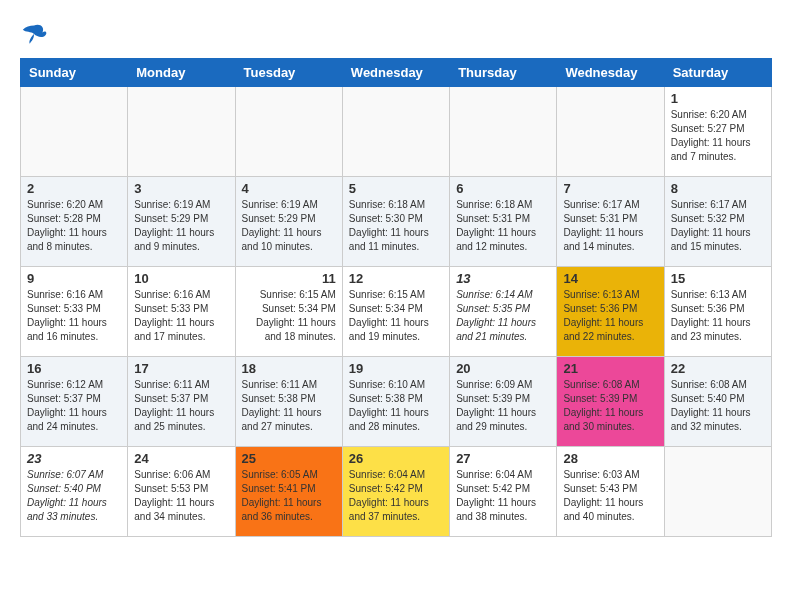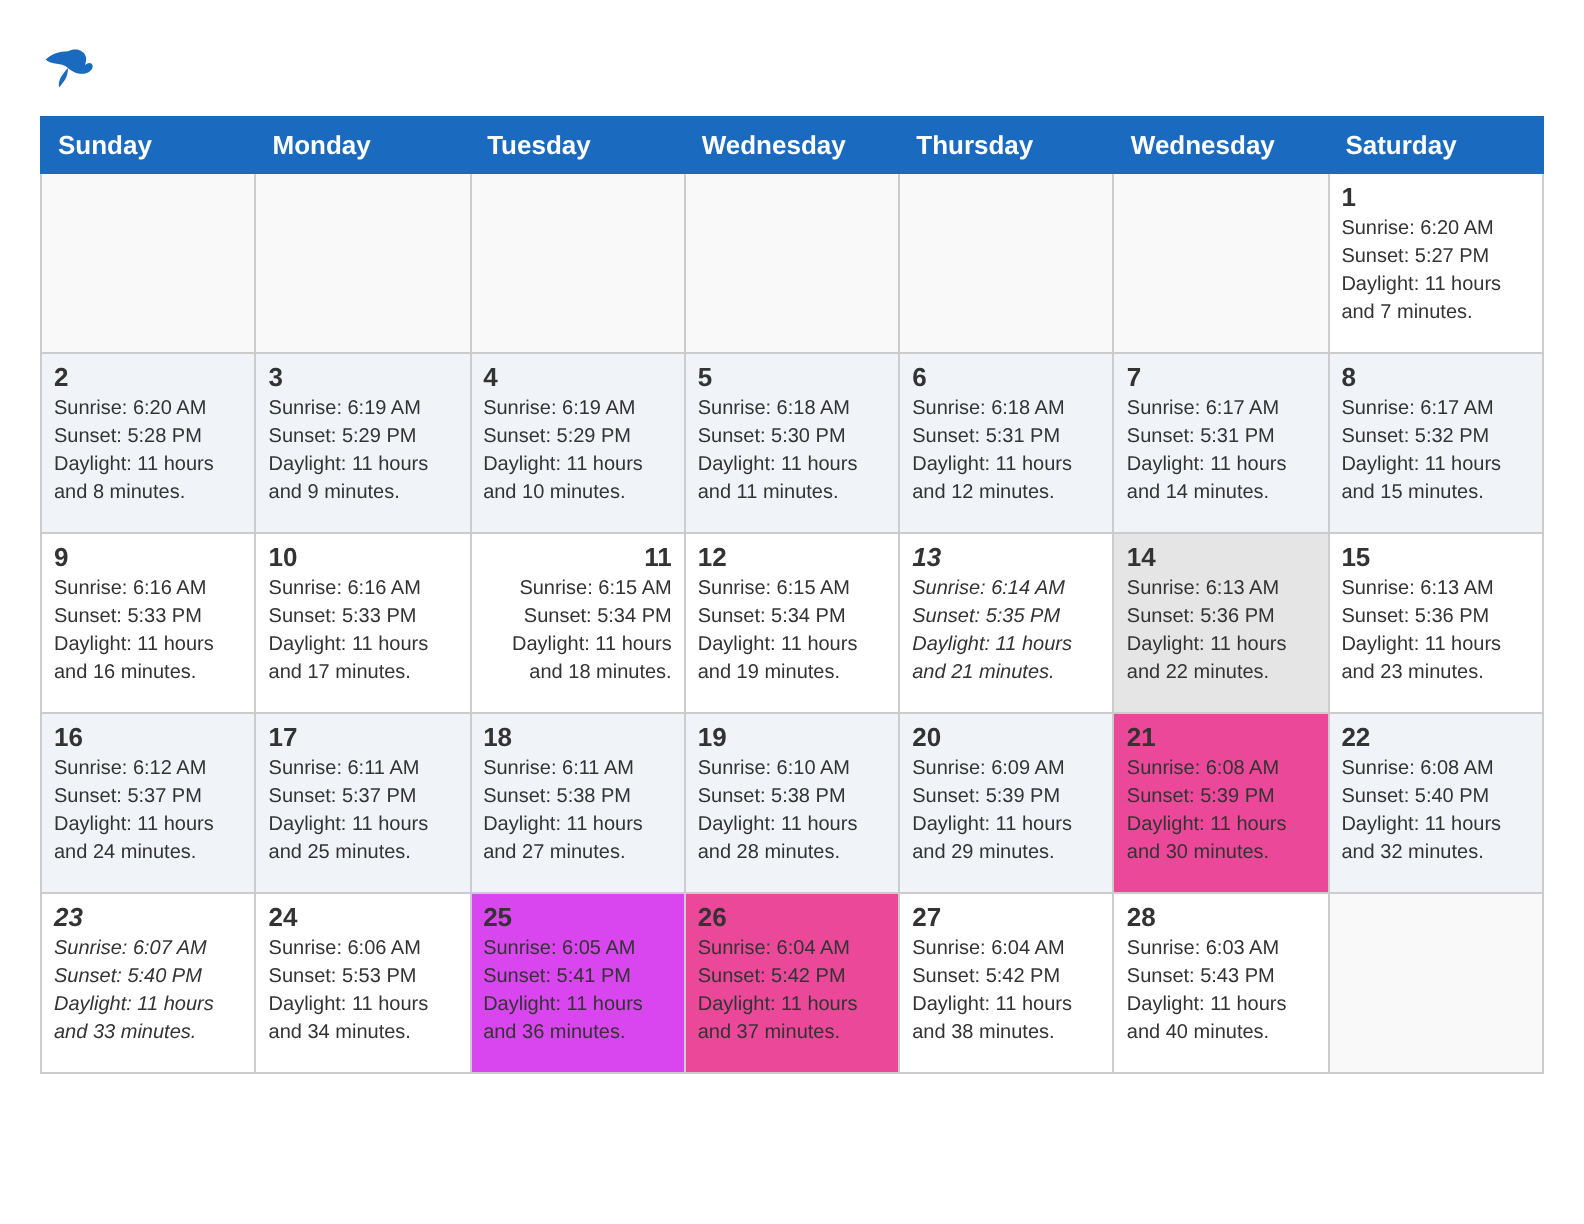--- a/index.html
+++ b/index.html
@@ -203,21 +203,21 @@
           <div class="day-info" style="white-space: pre-line;">Sunrise: 6:15 AM
 Sunset: 5:34 PM
 Daylight: 11 hours and 19 minutes.</div>
         </td>
         <td style="background: rgb(255, 255, 255); font-style: italic;">
           <span class="day-number">13</span>
           <div class="day-info" style="white-space: pre-line;">Sunrise: 6:14 AM
 Sunset: 5:35 PM
 Daylight: 11 hours and 21 minutes.</div>
         </td>
-        <td style="background: #e5e5e5;">
+        <td style="background: #eab308;">
           <span class="day-number">14</span>
           <div class="day-info" style="white-space: pre-line;">Sunrise: 6:13 AM
 Sunset: 5:36 PM
 Daylight: 11 hours and 22 minutes.</div>
         </td>
         <td style="background: rgb(255, 255, 255);">
           <span class="day-number">15</span>
           <div class="day-info" style="white-space: pre-line;">Sunrise: 6:13 AM
 Sunset: 5:36 PM
 Daylight: 11 hours and 23 minutes.</div>
@@ -273,27 +273,27 @@
           <div class="day-info" style="white-space: pre-line;">Sunrise: 6:07 AM
 Sunset: 5:40 PM
 Daylight: 11 hours and 33 minutes.</div>
         </td>
         <td style="background: rgb(255, 255, 255);">
           <span class="day-number">24</span>
           <div class="day-info" style="white-space: pre-line;">Sunrise: 6:06 AM
 Sunset: 5:53 PM
 Daylight: 11 hours and 34 minutes.</div>
         </td>
-        <td style="background: #d946ef;">
+        <td style="background: #f97316;">
           <span class="day-number">25</span>
           <div class="day-info" style="white-space: pre-line;">Sunrise: 6:05 AM
 Sunset: 5:41 PM
 Daylight: 11 hours and 36 minutes.</div>
         </td>
-        <td style="background: #ec4899;">
+        <td style="background: #fde047;">
           <span class="day-number">26</span>
           <div class="day-info" style="white-space: pre-line;">Sunrise: 6:04 AM
 Sunset: 5:42 PM
 Daylight: 11 hours and 37 minutes.</div>
         </td>
         <td style="background: rgb(255, 255, 255);">
           <span class="day-number">27</span>
           <div class="day-info" style="white-space: pre-line;">Sunrise: 6:04 AM
 Sunset: 5:42 PM
 Daylight: 11 hours and 38 minutes.</div>

